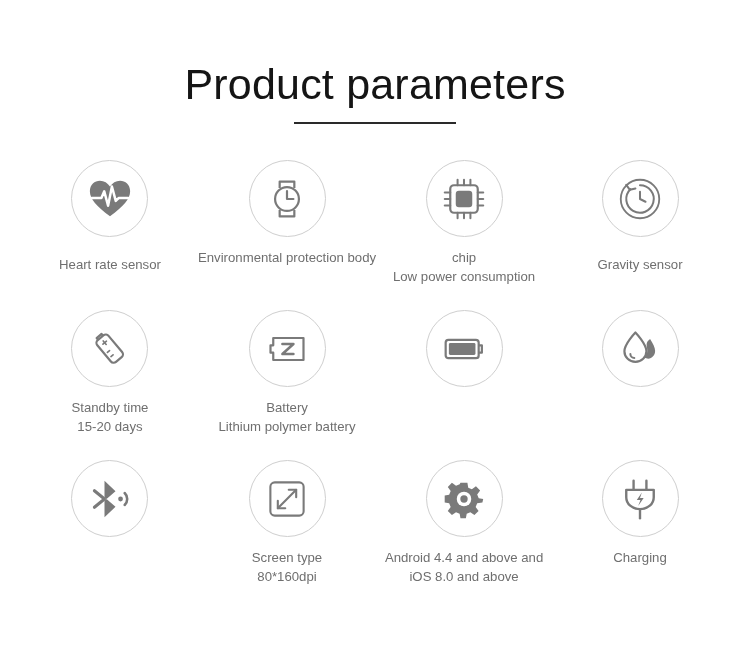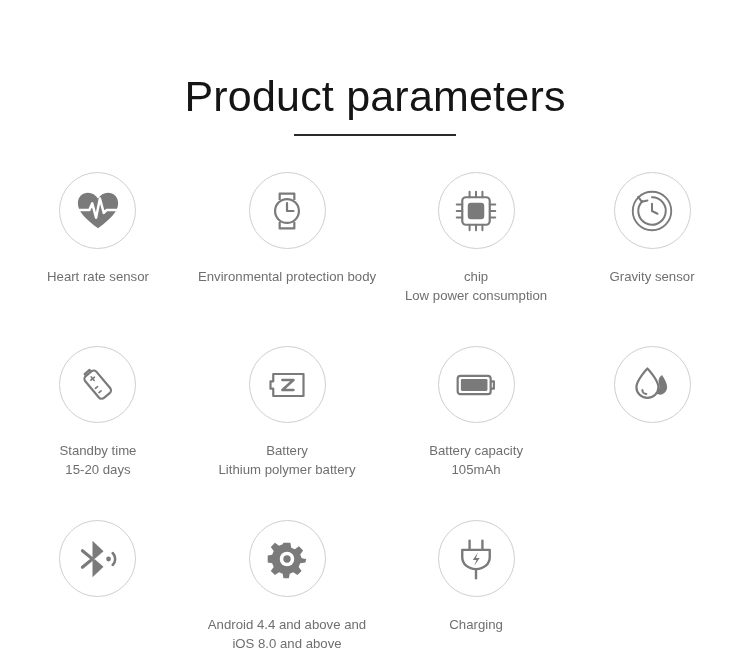--- a/index.html
+++ b/index.html
@@ -22,37 +22,36 @@
   .title-block {
     padding-top: 62px;
     text-align: center;
   }
   .page-title {
     font-size: 43px;
     font-weight: 400;
     color: #151515;
     letter-spacing: 0.2px;
     line-height: 1.05;
-    margin: 12px;
+    margin: 0;
   }
   .title-rule {
     width: 162px;
     height: 2px;
     background: #2a2a2a;
     margin: 15px auto 0 auto;
   }
   .grid {
     margin-top: 36px;
     padding: 0 22px;
     display: grid;
     grid-template-columns: repeat(4, 1fr);
     grid-template-rows: repeat(3, 150px);
     row-gap: 0px;
     column-gap: 0px;
-    gap: 24px;
   }
   .cell {
     display: flex;
     flex-direction: column;
     align-items: center;
   }
   .icon-circle {
     width: 77px;
     height: 77px;
     border: 1.6px solid #cfcfcf;
@@ -60,21 +59,21 @@
     display: flex;
     align-items: center;
     justify-content: center;
     box-sizing: border-box;
     background: #ffffff;
   }
   .icon-circle svg {
     display: block;
   }
   .caption {
-    margin-top: 19px;
+    margin-top: 12px;
     text-align: center;
     font-size: 13.2px;
     line-height: 18.5px;
     color: #6f6f6f;
     white-space: nowrap;
   }
   .caption.single {
     margin-top: 19px;
   }
   .caption .line2 {
@@ -209,24 +208,20 @@
     <div class="cell">
       <div class="icon-circle">
         <span>
           <svg width="44" height="44" viewBox="0 0 48 48">
             <rect x="4" y="14" width="36" height="20" rx="3" fill="none" stroke="#7a7a7a" stroke-width="2.4"></rect>
             <rect x="7.5" y="17.5" width="29" height="13" rx="1.5" fill="#7a7a7a"></rect>
             <path d="M40 20 L43.5 20 L43.5 28 L40 28" fill="none" stroke="#7a7a7a" stroke-width="2.4" stroke-linejoin="round"></path>
           </svg>
         </span>
       </div>
-      <div class="caption">
-        <span>Battery capacity</span>
-        <span class="line2">105mAh</span>
-      </div>
     </div>
 
     <div class="cell">
       <div class="icon-circle">
         <span>
           <svg width="44" height="44" viewBox="0 0 48 48">
             <path d="M35 13 C38 18 40.5 22 40.5 26 C40.5 31 37 34.5 33 34.5 C31.5 34.5 30 34 29 33.2 C31 31 32 28.5 32 25.8 C32 21 29 17 35 13 Z" fill="#7a7a7a"></path>
             <path d="M19 6 C19 6 31 18.5 31 26.5 C31 33 25.6 38 19 38 C12.4 38 7 33 7 26.5 C7 18.5 19 6 19 6 Z" fill="none" stroke="#7a7a7a" stroke-width="2.4" stroke-linejoin="round"></path>
             <path d="M13.5 29.5 C13.5 32 15.5 33.8 17.8 33.8" fill="none" stroke="#7a7a7a" stroke-width="2.2" stroke-linecap="round"></path>
           </svg>
@@ -240,20 +235,36 @@
           <svg width="44" height="44" viewBox="0 0 48 48">
             <path d="M18 4 L30 15.5 L18 26 L18 4 Z M18 44 L30 32.5 L18 22 L18 44 Z" fill="#7a7a7a"></path>
             <path d="M18 24 L7 15 M18 24 L7 33" fill="none" stroke="#7a7a7a" stroke-width="3.4" stroke-linecap="round"></path>
             <circle cx="35.5" cy="24" r="2.6" fill="#7a7a7a"></circle>
             <path d="M40 17.5 A9 9 0 0 1 40 30.5" fill="none" stroke="#7a7a7a" stroke-width="2.8" stroke-linecap="round"></path>
           </svg>
         </span>
       </div>
     </div>
 
+    <div class="cell">
+      <div class="icon-circle">
+        <span>
+          <svg width="42" height="42" viewBox="0 0 48 48">
+            <rect x="5" y="5" width="38" height="38" rx="5" fill="none" stroke="#7a7a7a" stroke-width="2.4"></rect>
+            <path d="M13.5 34.5 L34.5 13.5" fill="none" stroke="#7a7a7a" stroke-width="2.4" stroke-linecap="round"></path>
+            <path d="M13.5 26 L13.5 34.5 L22 34.5" fill="none" stroke="#7a7a7a" stroke-width="2.4" stroke-linecap="round" stroke-linejoin="round"></path>
+            <path d="M26 13.5 L34.5 13.5 L34.5 22" fill="none" stroke="#7a7a7a" stroke-width="2.4" stroke-linecap="round" stroke-linejoin="round"></path>
+          </svg>
+        </span>
+      </div>
+      <div class="caption">
+        <span>Screen type</span>
+        <span class="line2">80*160dpi</span>
+      </div>
+    </div>
 
     <div class="cell">
       <div class="icon-circle">
         <span>
           <svg width="42" height="42" viewBox="0 0 48 48">
             <path d="M19.5 3 L28.5 3 L29.6 9.4 L34.3 11.4 L39.6 7.6 L45 13 L41.2 18.3 L43.2 23 L49 24.1 L49 24 L48 28.5 L41.2 29.7 L39.2 34.4 L43 39.7 L37.6 45 L32.3 41.2 L27.6 43.2 L26.5 49 L19.5 49 L18.4 43.2 L13.7 41.2 L8.4 45 L3 39.6 L6.8 34.3 L4.8 29.6 L-1 28.5 L-1 19.5 L4.8 18.4 L6.8 13.7 L3 8.4 L8.4 3 L13.7 6.8 L18.4 4.8 Z" fill="#7a7a7a" transform="scale(0.88) translate(3.2 3.2)"></path>
             <circle cx="24" cy="24" r="8.3" fill="#ffffff"></circle>
             <circle cx="24" cy="24" r="4.2" fill="#7a7a7a"></circle>
           </svg>
         </span>

